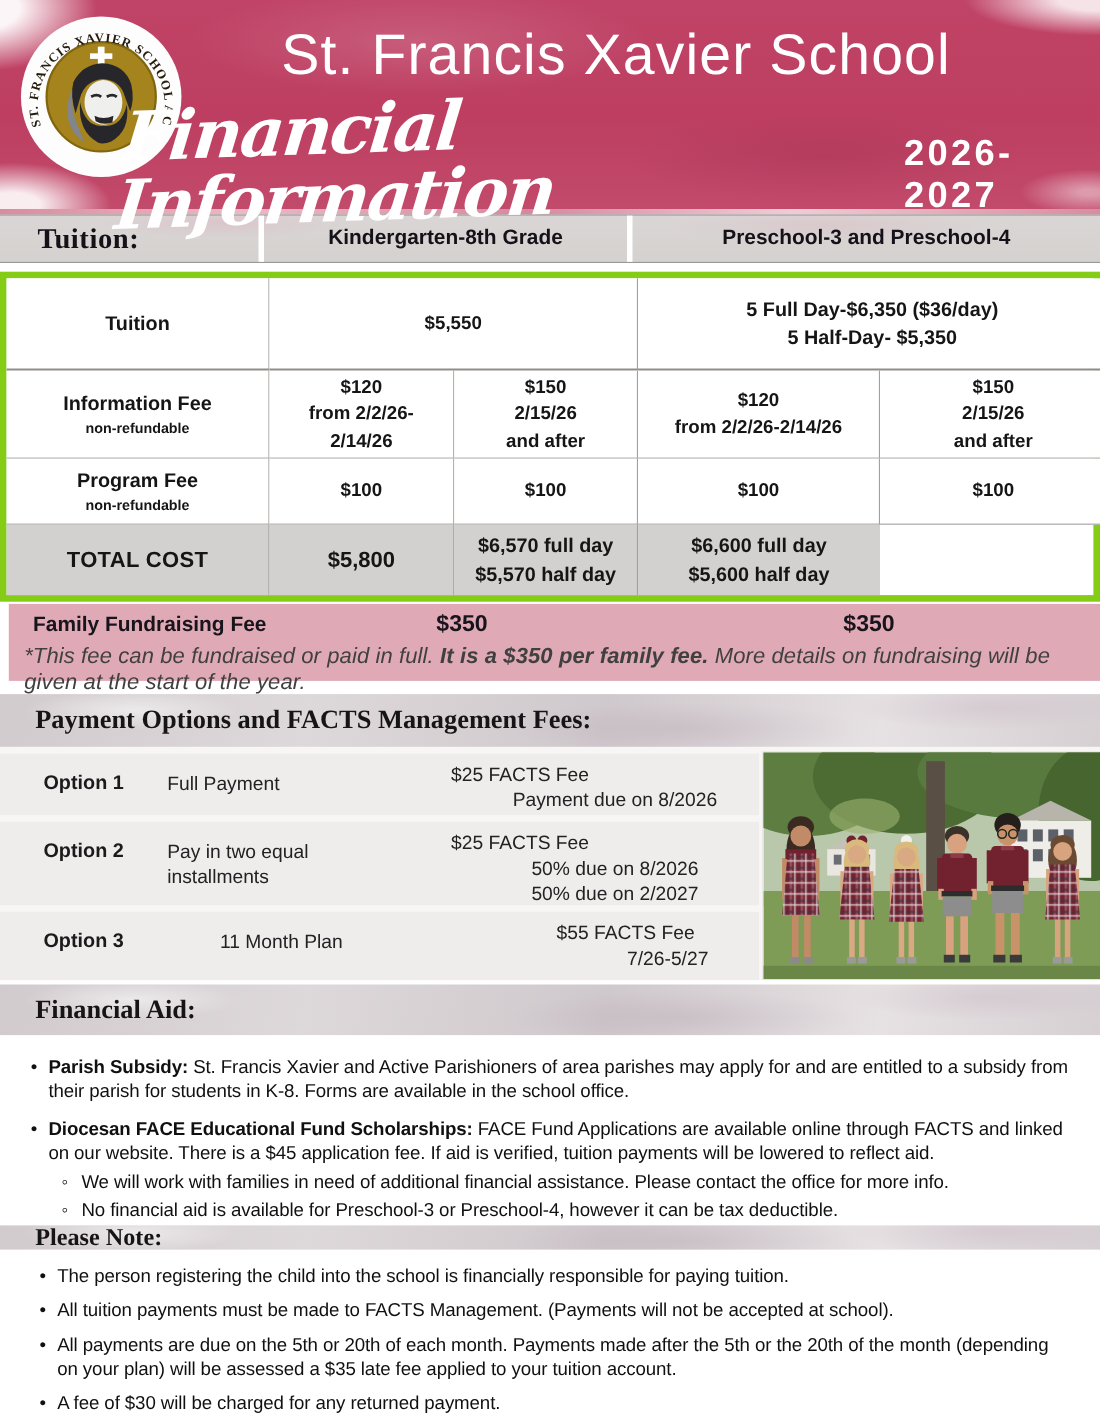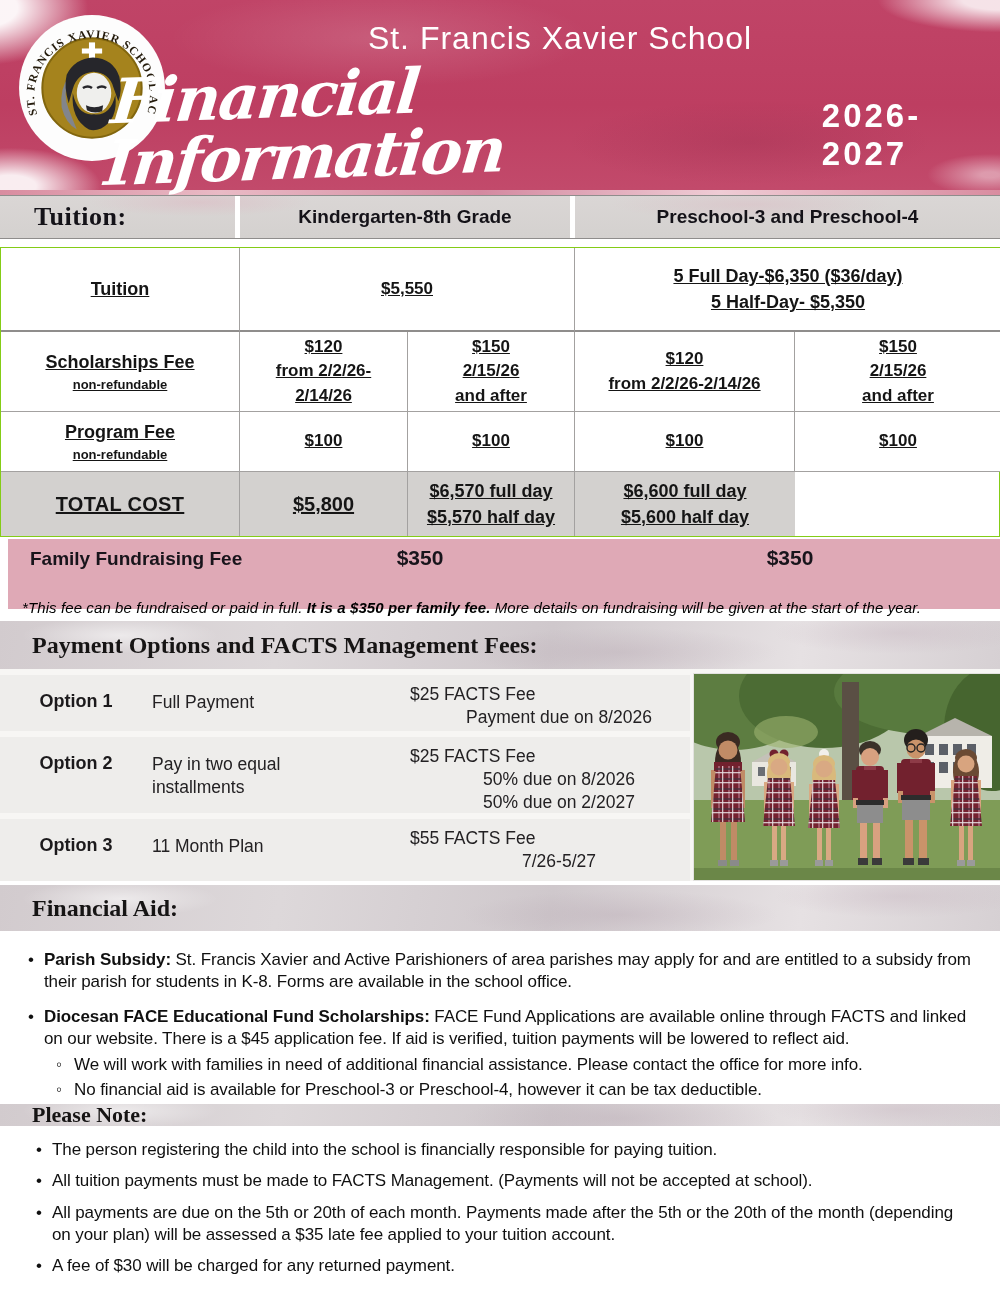--- a/index.html
+++ b/index.html
@@ -12,38 +12,38 @@
     background:
       radial-gradient(ellipse 150px 80px at -2% 4%, rgba(255,255,255,.95) 25%, rgba(255,255,255,0) 72%),
       radial-gradient(ellipse 130px 55px at 1% 98%, rgba(255,255,255,.9) 20%, rgba(255,255,255,0) 70%),
       radial-gradient(ellipse 170px 45px at 100% 0%, rgba(255,255,255,.85) 22%, rgba(255,255,255,0) 72%),
       radial-gradient(ellipse 90px 30px at 99% 92%, rgba(255,255,255,.45) 10%, rgba(255,255,255,0) 70%),
       radial-gradient(ellipse 300px 70px at 38% 20%, rgba(255,255,255,.14), rgba(255,255,255,0) 70%),
       radial-gradient(ellipse 260px 60px at 75% 75%, rgba(130,30,60,.18), rgba(255,255,255,0) 70%),
       linear-gradient(180deg, #c04467 0%, #bd3e61 55%, #c24a6b 100%);
   }
   .logo { position:absolute; left:16px; top:12px; }
-  .school-name { text-align:center; padding:20px 0 0 120px; color:#fff; font-size:32px; letter-spacing:1px; font-weight:400; }
+  .school-name { text-align:center; padding:20px 0 0 120px; color:#fff; font-size:52px; letter-spacing:1px; font-weight:400; }
   .script-line { display:flex; justify-content:center; align-items:flex-end; padding-left:110px; margin-top:2px; }
   .script { font-family:"DejaVu Serif", serif; font-style:italic; font-weight:bold; font-size:62px; color:#fff; transform:skewX(-8deg) rotate(-2deg); letter-spacing:-2px; line-height:1; }
   .years { font-size:33px; color:#fff; font-weight:bold; letter-spacing:3px; margin:0 0 10px 16px; }
 
   
   .pink-edge { height:5px; background:linear-gradient(90deg,#d98ca0,#e9bac5 22%,#d489a0 48%,#efccd5 72%,#d98ca0 100%); }
   .thead { display:grid; grid-template-columns:240px 335px 425px; height:44px;
     border-top:1px solid #8f8d8c; border-bottom:1px solid #8f8d8c;
     background:
       radial-gradient(ellipse 160px 20px at 20% 15%, rgba(222,170,185,.35), transparent 70%),
       radial-gradient(ellipse 200px 22px at 75% 20%, rgba(222,170,185,.28), transparent 70%),
       linear-gradient(180deg,#dad6d5 0%,#d4d1cf 100%);
   }
   .th { display:flex; align-items:center; justify-content:center; font-weight:bold; font-size:19px; color:#141218; border-right:5px solid #ffffff; }
   .th:last-child { border-right:none; }
   .th.tlabel { justify-content:flex-start; padding-left:34px; font-family:"Liberation Serif", serif; font-size:26px; letter-spacing:.5px; }
-  .tbody { display:grid; grid-template-columns:239px 168px 167px 220px 206px; grid-template-rows:84px 80px 60px 64px; margin-top:8px; border:1px solid #84cc16;text-decoration:underline; }
+  .tbody { display:grid; grid-template-columns:239px 168px 167px 220px 206px; grid-template-rows:84px 80px 60px 64px; margin-top:8px; border:6px solid #84cc16; }
   .c { display:flex; flex-direction:column; align-items:center; justify-content:center; text-align:center;
        border-right:1px solid #a3a1a0; border-bottom:1px solid #a3a1a0; font-weight:bold; font-size:17px; line-height:1.45; white-space:pre-line; background:#fff; }
   .c.noR { border-right:none; }
   .c.noB { border-bottom:none; }
   .c.heavyB { border-bottom:2px solid #8f8d8c; }
   .c .sub { font-size:13px; font-weight:bold; margin-top:1px; }
   .c.rowlabel { font-size:18px; }
   .c.big { font-size:18px; }
   .span2 { grid-column:span 2; }
   .totalrow { background:#d3d1cf; }
@@ -51,21 +51,21 @@
   .totalrow.money { font-size:20px; }
   .totalrow.money2 { font-size:18px; }
 
   
   .fund { margin:2px 0 0 8px; height:70px; background:#dfa9b6; padding:9px 18px 0 14px; }
   .fund-row { position:relative; height:28px; }
   .fund-label { position:absolute; left:8px; top:0; font-weight:bold; font-size:19px; color:#18141b; }
   .fund-a { position:absolute; top:-2px; transform:translateX(-50%); font-weight:bold; font-size:21px; color:#18141b; }
   .fund-a.a1 { left:398px; }
   .fund-a.a2 { left:768px; }
-  .fund-note { margin-top:23px; font-style:italic; font-size:15px; color:#000000; letter-spacing:.1px; }
+  .fund-note { margin-top:0; font-style:italic; font-size:20px; color:#404040; letter-spacing:.1px; }
   .fund-note b { font-weight:bold; }
 
   
   .band { display:flex; align-items:center; padding-left:32px;
     background:
       radial-gradient(ellipse 140px 26px at 12% 30%, rgba(255,255,255,.55), transparent 70%),
       radial-gradient(ellipse 220px 34px at 62% 65%, rgba(176,158,170,.30), transparent 72%),
       radial-gradient(ellipse 180px 30px at 90% 25%, rgba(199,182,192,.40), transparent 70%),
       linear-gradient(100deg,#d2cbce 0%,#ddd8da 28%,#cfc8cc 55%,#e6e1e3 80%,#d6d0d3 100%);
   }
@@ -75,21 +75,21 @@
   .aid-band { margin-top:4px; height:46px; }
   .aid-band .band-title { font-size:24px; }
   .note-band { margin-top:2px; height:22px; }
   .note-band .band-title { font-size:22px; }
 
   
   .options { position:relative; height:212px; background:#f7f6f4; padding-top:6px; }
   .opt-row { display:flex; width:690px; background:#eeedeb; margin-bottom:6px; padding:8px 0 6px; }
   .opt-row.r1 { height:56px; }
   .opt-row.r2 { height:76px; }
-  .opt-row.r3 { height:62px; }
+  .opt-row.r3 { height:62px;gap:48px; }
   .opt-name { width:152px; text-align:center; font-weight:bold; font-size:18px; padding-top:8px; color:#1c1a1c; }
   .opt-plan { width:218px; font-size:17.5px; padding-top:8px; line-height:1.3; white-space:pre-line; color:#232123; }
   .opt-fee { flex:1; font-size:17.5px; line-height:1.32; color:#232123; padding-left:40px; }
   .fee-detail { padding-left:18px; white-space:pre-line;text-align:center; }
   .photo { position:absolute; right:0; top:5px; width:306px; height:206px; box-shadow:0 0 0 1px rgba(0,0,0,.08); }
 
   
   .bullets { padding:6px 28px 0 28px; font-size:17px; line-height:1.32; color:#101010; }
   .b-item { display:flex; margin-top:12px; }
   .b-dot { width:16px; flex:none; }
@@ -141,21 +141,21 @@
     <div class="th">Preschool-3 and Preschool-4</div>
   </div>
   <div class="tbody">
 
     <div class="c rowlabel heavyB">Tuition</div>
     <div class="c span2 heavyB">$5,550</div>
     <div class="c span2 noR big heavyB">5 Full Day-$6,350 ($36/day)
 5 Half-Day- $5,350</div>
 
     <div class="c rowlabel">
-      <span>Scholarships Fee</span>
+      <span>Information Fee</span>
       <span class="sub">non-refundable</span>
     </div>
     <div class="c">$120
 from 2/2/26-
 2/14/26</div>
     <div class="c">$150
 2/15/26
 and after</div>
     <div class="c">$120
 from 2/2/26-2/14/26</div>

